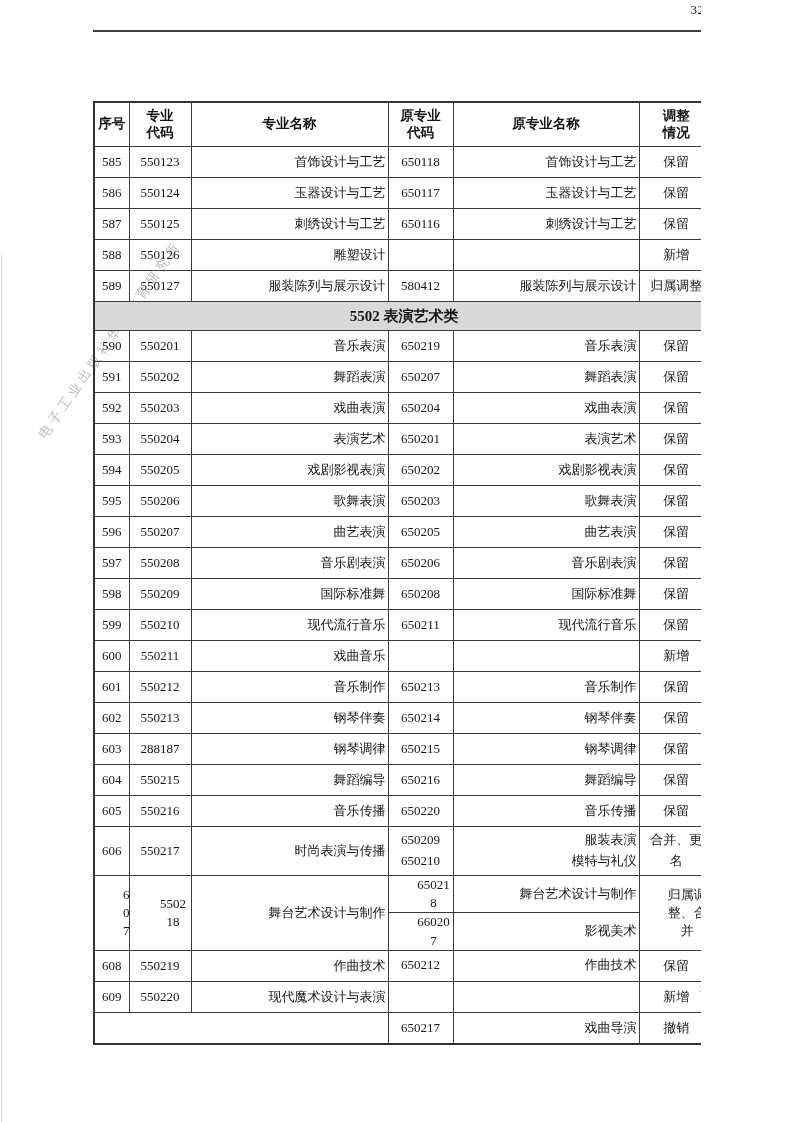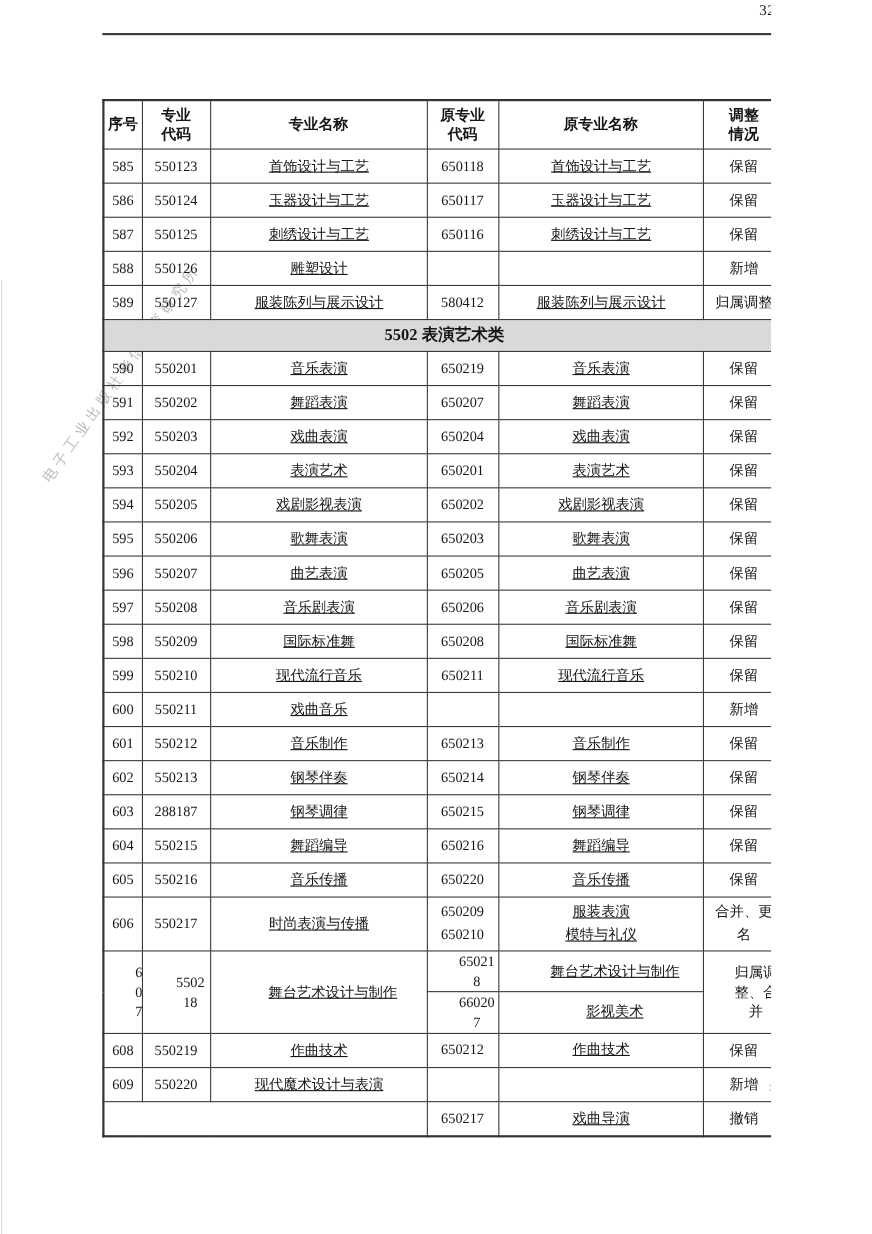--- a/index.html
+++ b/index.html
@@ -21,33 +21,33 @@
     background:#3c3c3c;
   }
   .watermark {
     position:absolute; white-space:nowrap; color:#b9b9b9; font-size:13px;
     letter-spacing:4px; transform-origin:0 50%; z-index:0; pointer-events:none;
   }
   .wm-left  { left:42px;  top:428px; transform:rotate(-55deg); }
   .wm-right { left:702px; top:985px; transform:rotate(-58deg); }
 
   table.doc-table {
-    position:absolute; left:93px; top:90px; width:620px; z-index:1;
+    position:absolute; left:93px; top:101px; width:620px; z-index:1;
     border-collapse:collapse; table-layout:fixed;
     font-size:13px;
   }
   .doc-table td, .doc-table th {
     border:1px solid #3a3a3a; padding:0 2px; text-align:center;
     vertical-align:middle; line-height:1.4; font-weight:normal;
     overflow:hidden; word-break:break-all;
   }
   .doc-table { border:2px solid #333333; }
   .doc-table th { height:43px; font-weight:bold; font-size:13.5px; line-height:1.25; }
   .doc-table td { height:30px; }
-  td.cell-name, td.cell-old-name { text-align:center; padding-left:3px;text-decoration:underline; }
+  td.cell-name, td.cell-old-name { text-align:right; padding-left:3px; }
   td.cell-adj { padding:0 6px; }
   tr.section-band td {
     background:#d9d9d9; height:28px; text-align:center; font-weight:bold;
     font-size:15px; padding-left:2px;
   }
   tr.row-tall td { height:48px; line-height:1.6; }
   tr.row-sub td { height:30px;padding-left:28px; }
   td.cell-multiline { line-height:1.6; }
 </style>
 </head>

